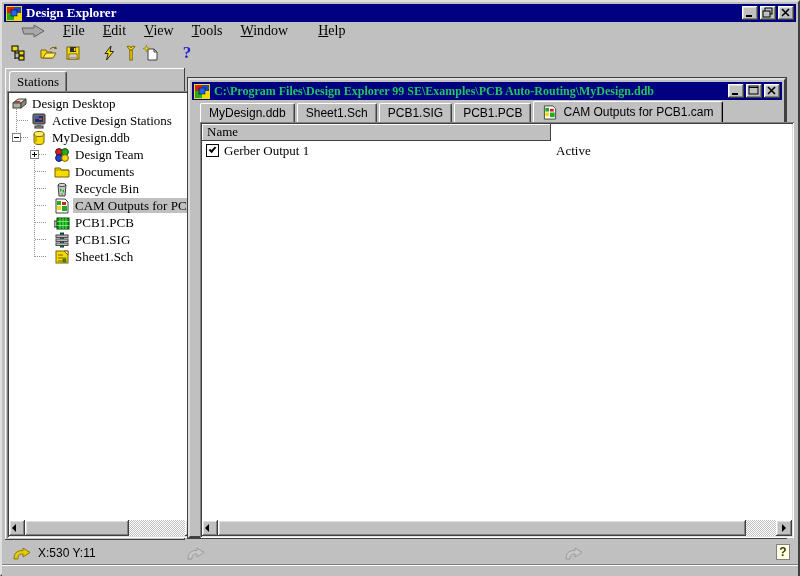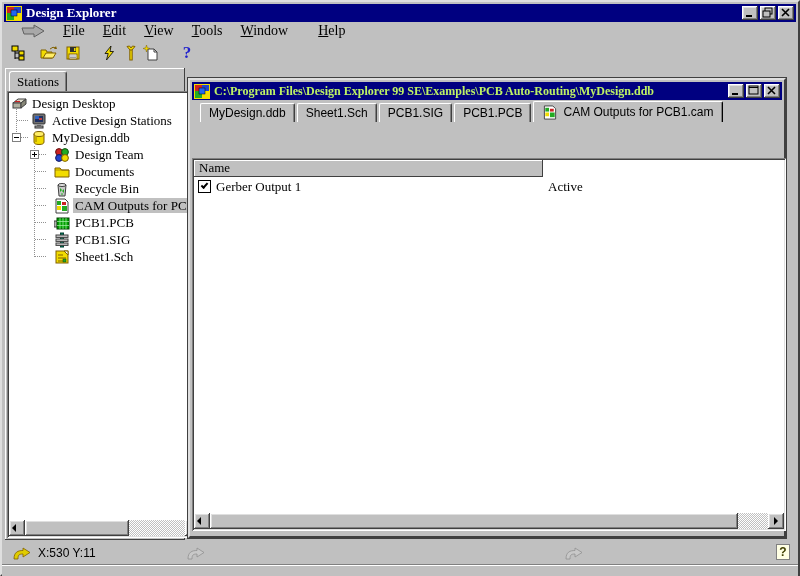--- a/index.html
+++ b/index.html
@@ -67,30 +67,30 @@
   .arr.right{left:6px;border-left-color:#000;border-right-width:0;}
   .sthumb{height:16px;background:#c0c0c0;
     box-shadow:inset -1px -1px 0 #404040,inset 1px 1px 0 #ffffff,
                inset -2px -2px 0 #808080,inset 2px 2px 0 #dfdfdf;}
 
   
   #doc-window{position:absolute;left:186px;top:76px;width:598px;height:460px;background:#c0c0c0;
     border:2px solid;border-color:#dfdfdf #404040 #404040 #dfdfdf;box-shadow:0 0 0 1px #404040;}
   #doc-titlebar{position:absolute;left:2px;top:2px;right:2px;height:18px;background:#000080;
     display:flex;align-items:center;padding:0 2px;}
-  #doc-titlebar .title{color:#bef264;font-size:12px;font-weight:bold;margin-left:4px;white-space:nowrap;
+  #doc-titlebar .title{color:#22c55e;font-size:12px;font-weight:bold;margin-left:4px;white-space:nowrap;
     overflow:hidden;flex:1;}
   #doc-tabs{position:absolute;left:2px;top:21px;right:2px;height:21px;display:flex;align-items:flex-end;padding-left:8px;}
   .dtab{height:19px;background:#c0c0c0;border-top:1px solid #fff;border-left:1px solid #fff;
     border-right:1px solid #404040;border-radius:2px 2px 0 0;box-shadow:inset -1px 0 0 #808080;
     font-family:"Liberation Sans",sans-serif;font-size:12px;line-height:18px;padding:0 8px;
     margin-right:2px;white-space:nowrap;display:flex;align-items:center;}
   .dtab.active{height:21px;font-size:12px;z-index:2;border-right:1px solid #000;}
   .dtab.active .tabicon{width:16px;height:15px;margin-right:5px;}
-  #doc-content{position:absolute;left:2px;top:42px;width:594px;height:373px;margin-top:36px;}
+  #doc-content{position:absolute;left:10px;top:42px;width:594px;height:416px;}
   #doc-content-inner{position:absolute;left:2px;top:2px;right:2px;bottom:2px;background:#fff;overflow:hidden;}
 
   #grid-header{display:flex;height:17px;font-size:13px;}
   .hcell{background:#c0c0c0;padding:0 5px;line-height:16px;
     box-shadow:inset -1px -1px 0 #404040,inset 1px 1px 0 #ffffff;}
   .hcell.c1{width:349px;flex:0 0 349px;}
   .hcell.c2{flex:1;}
   #grid-row{display:flex;height:19px;align-items:center;font-size:13px;}
   .rcell1{width:349px;flex:0 0 349px;display:flex;align-items:center;padding-left:4px;}
   .rcell2{flex:1;padding-left:5px;}

